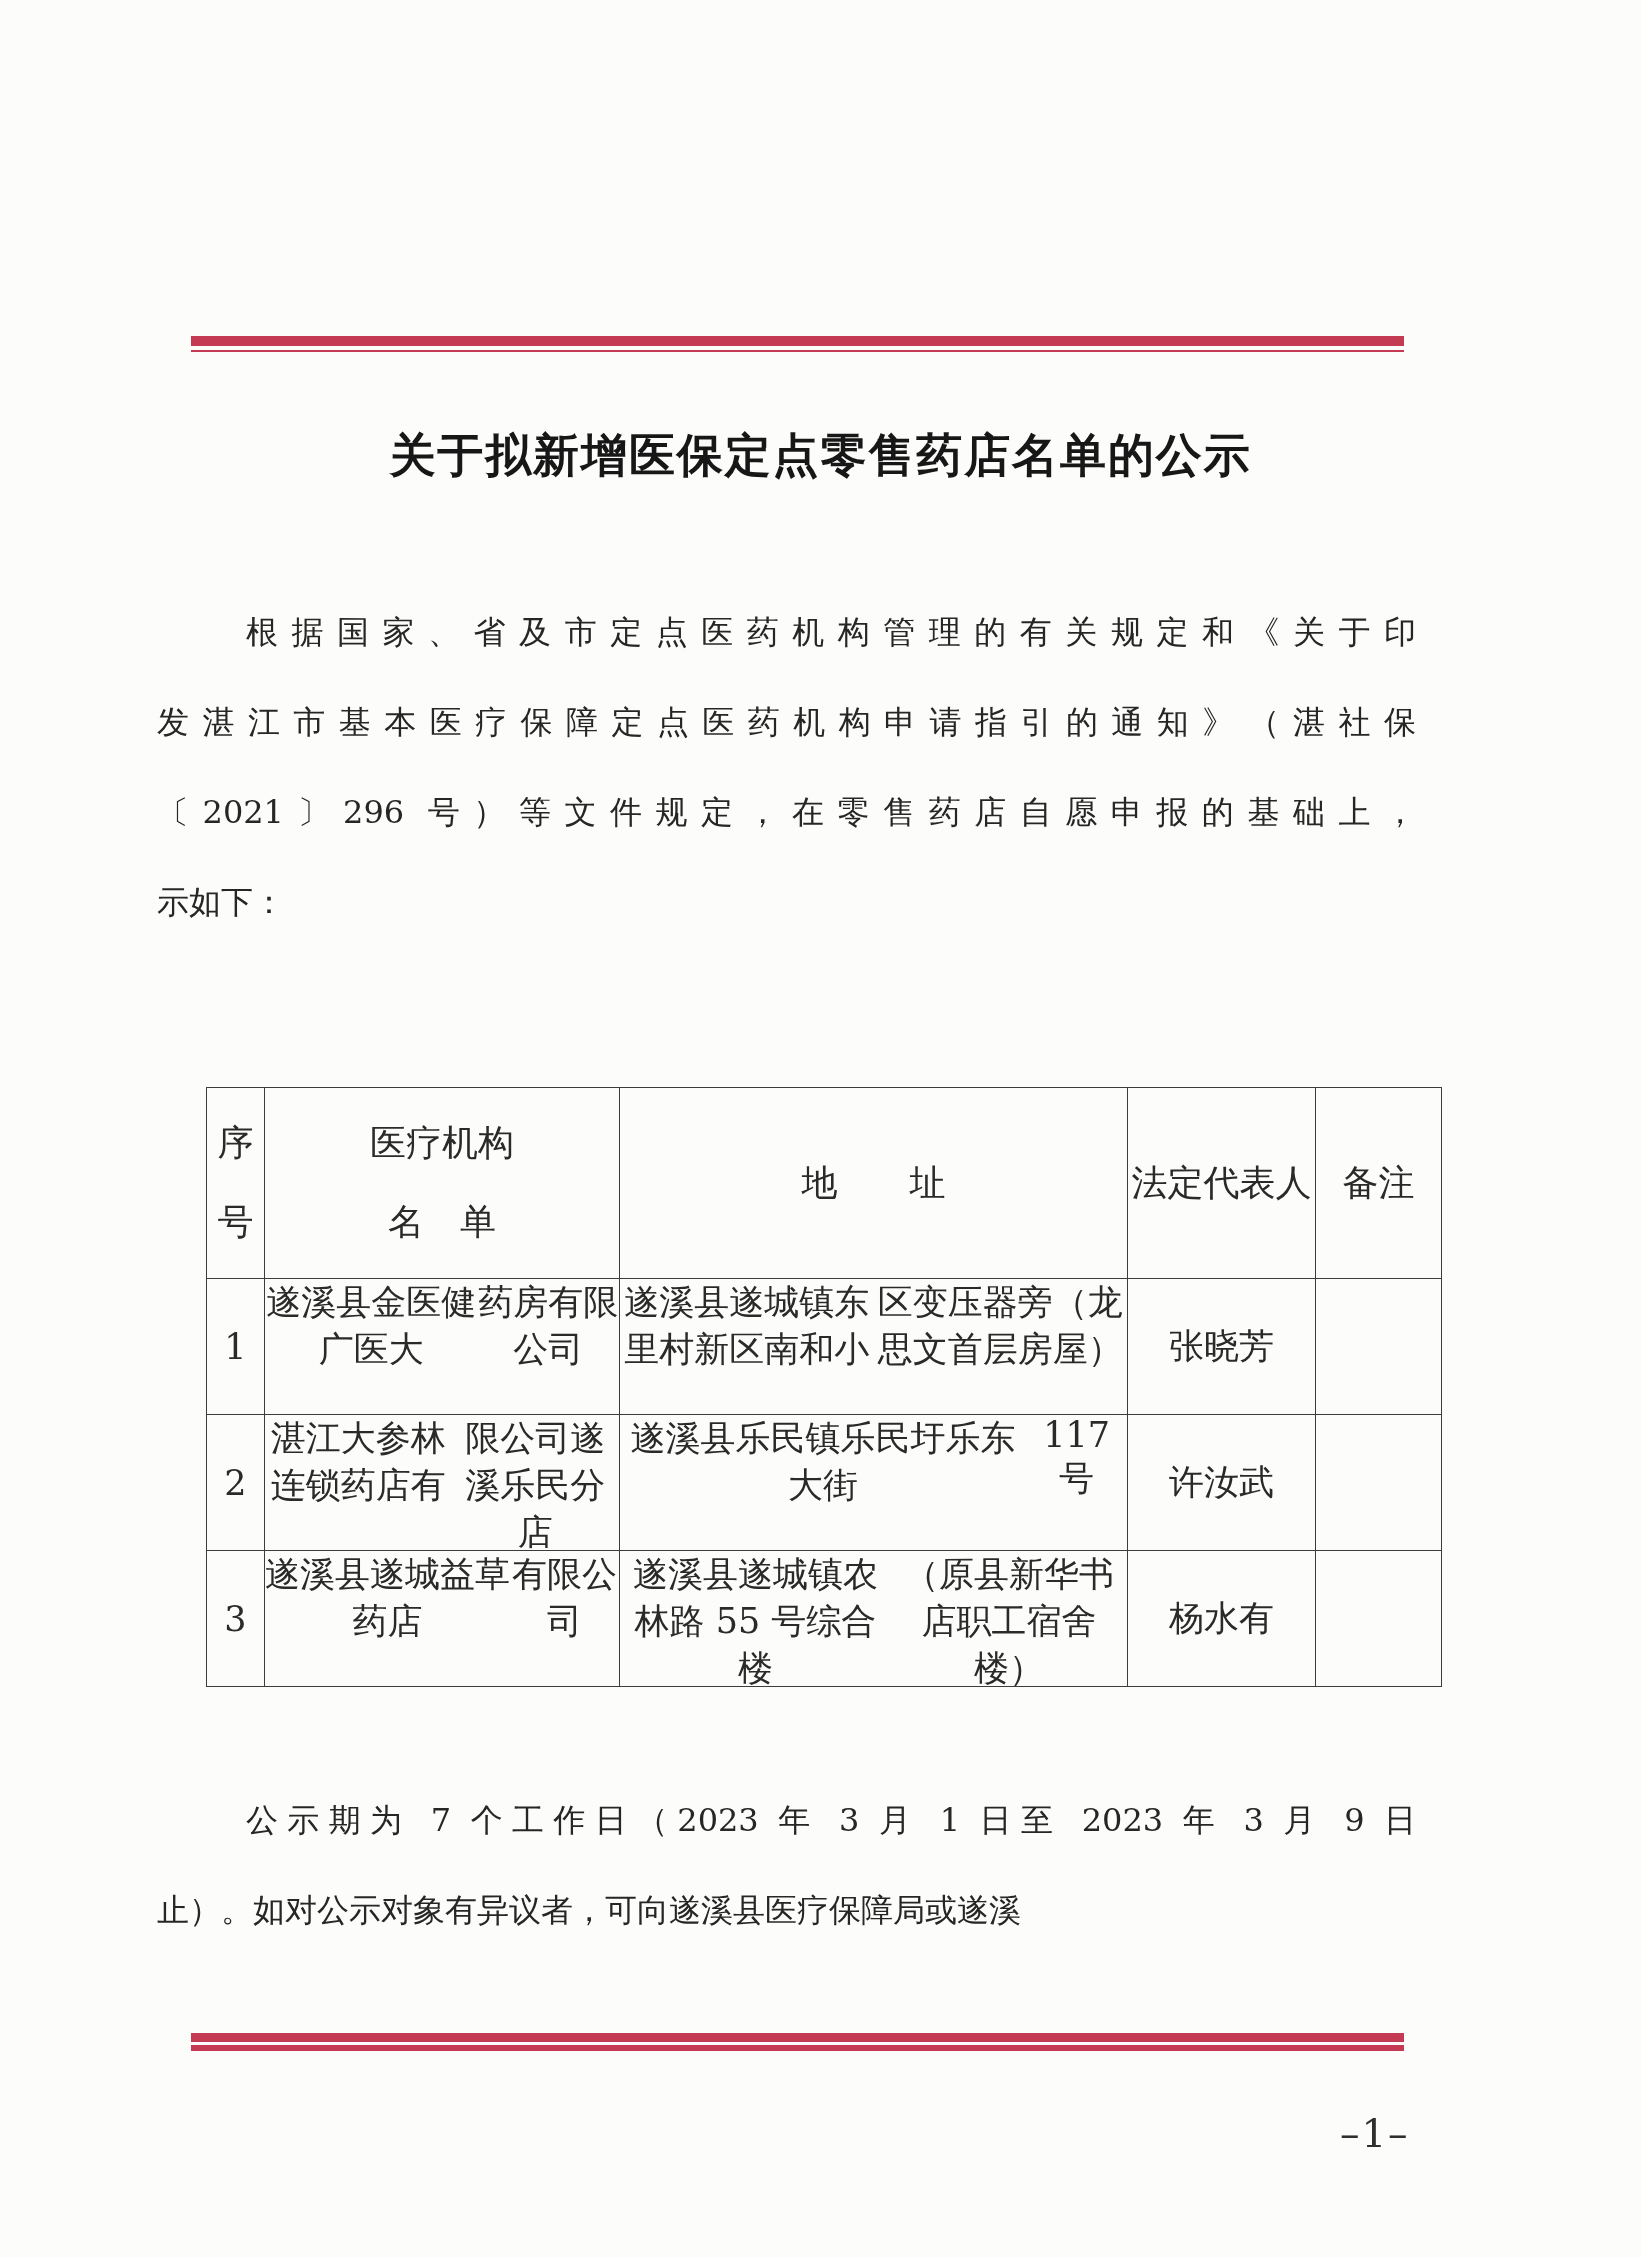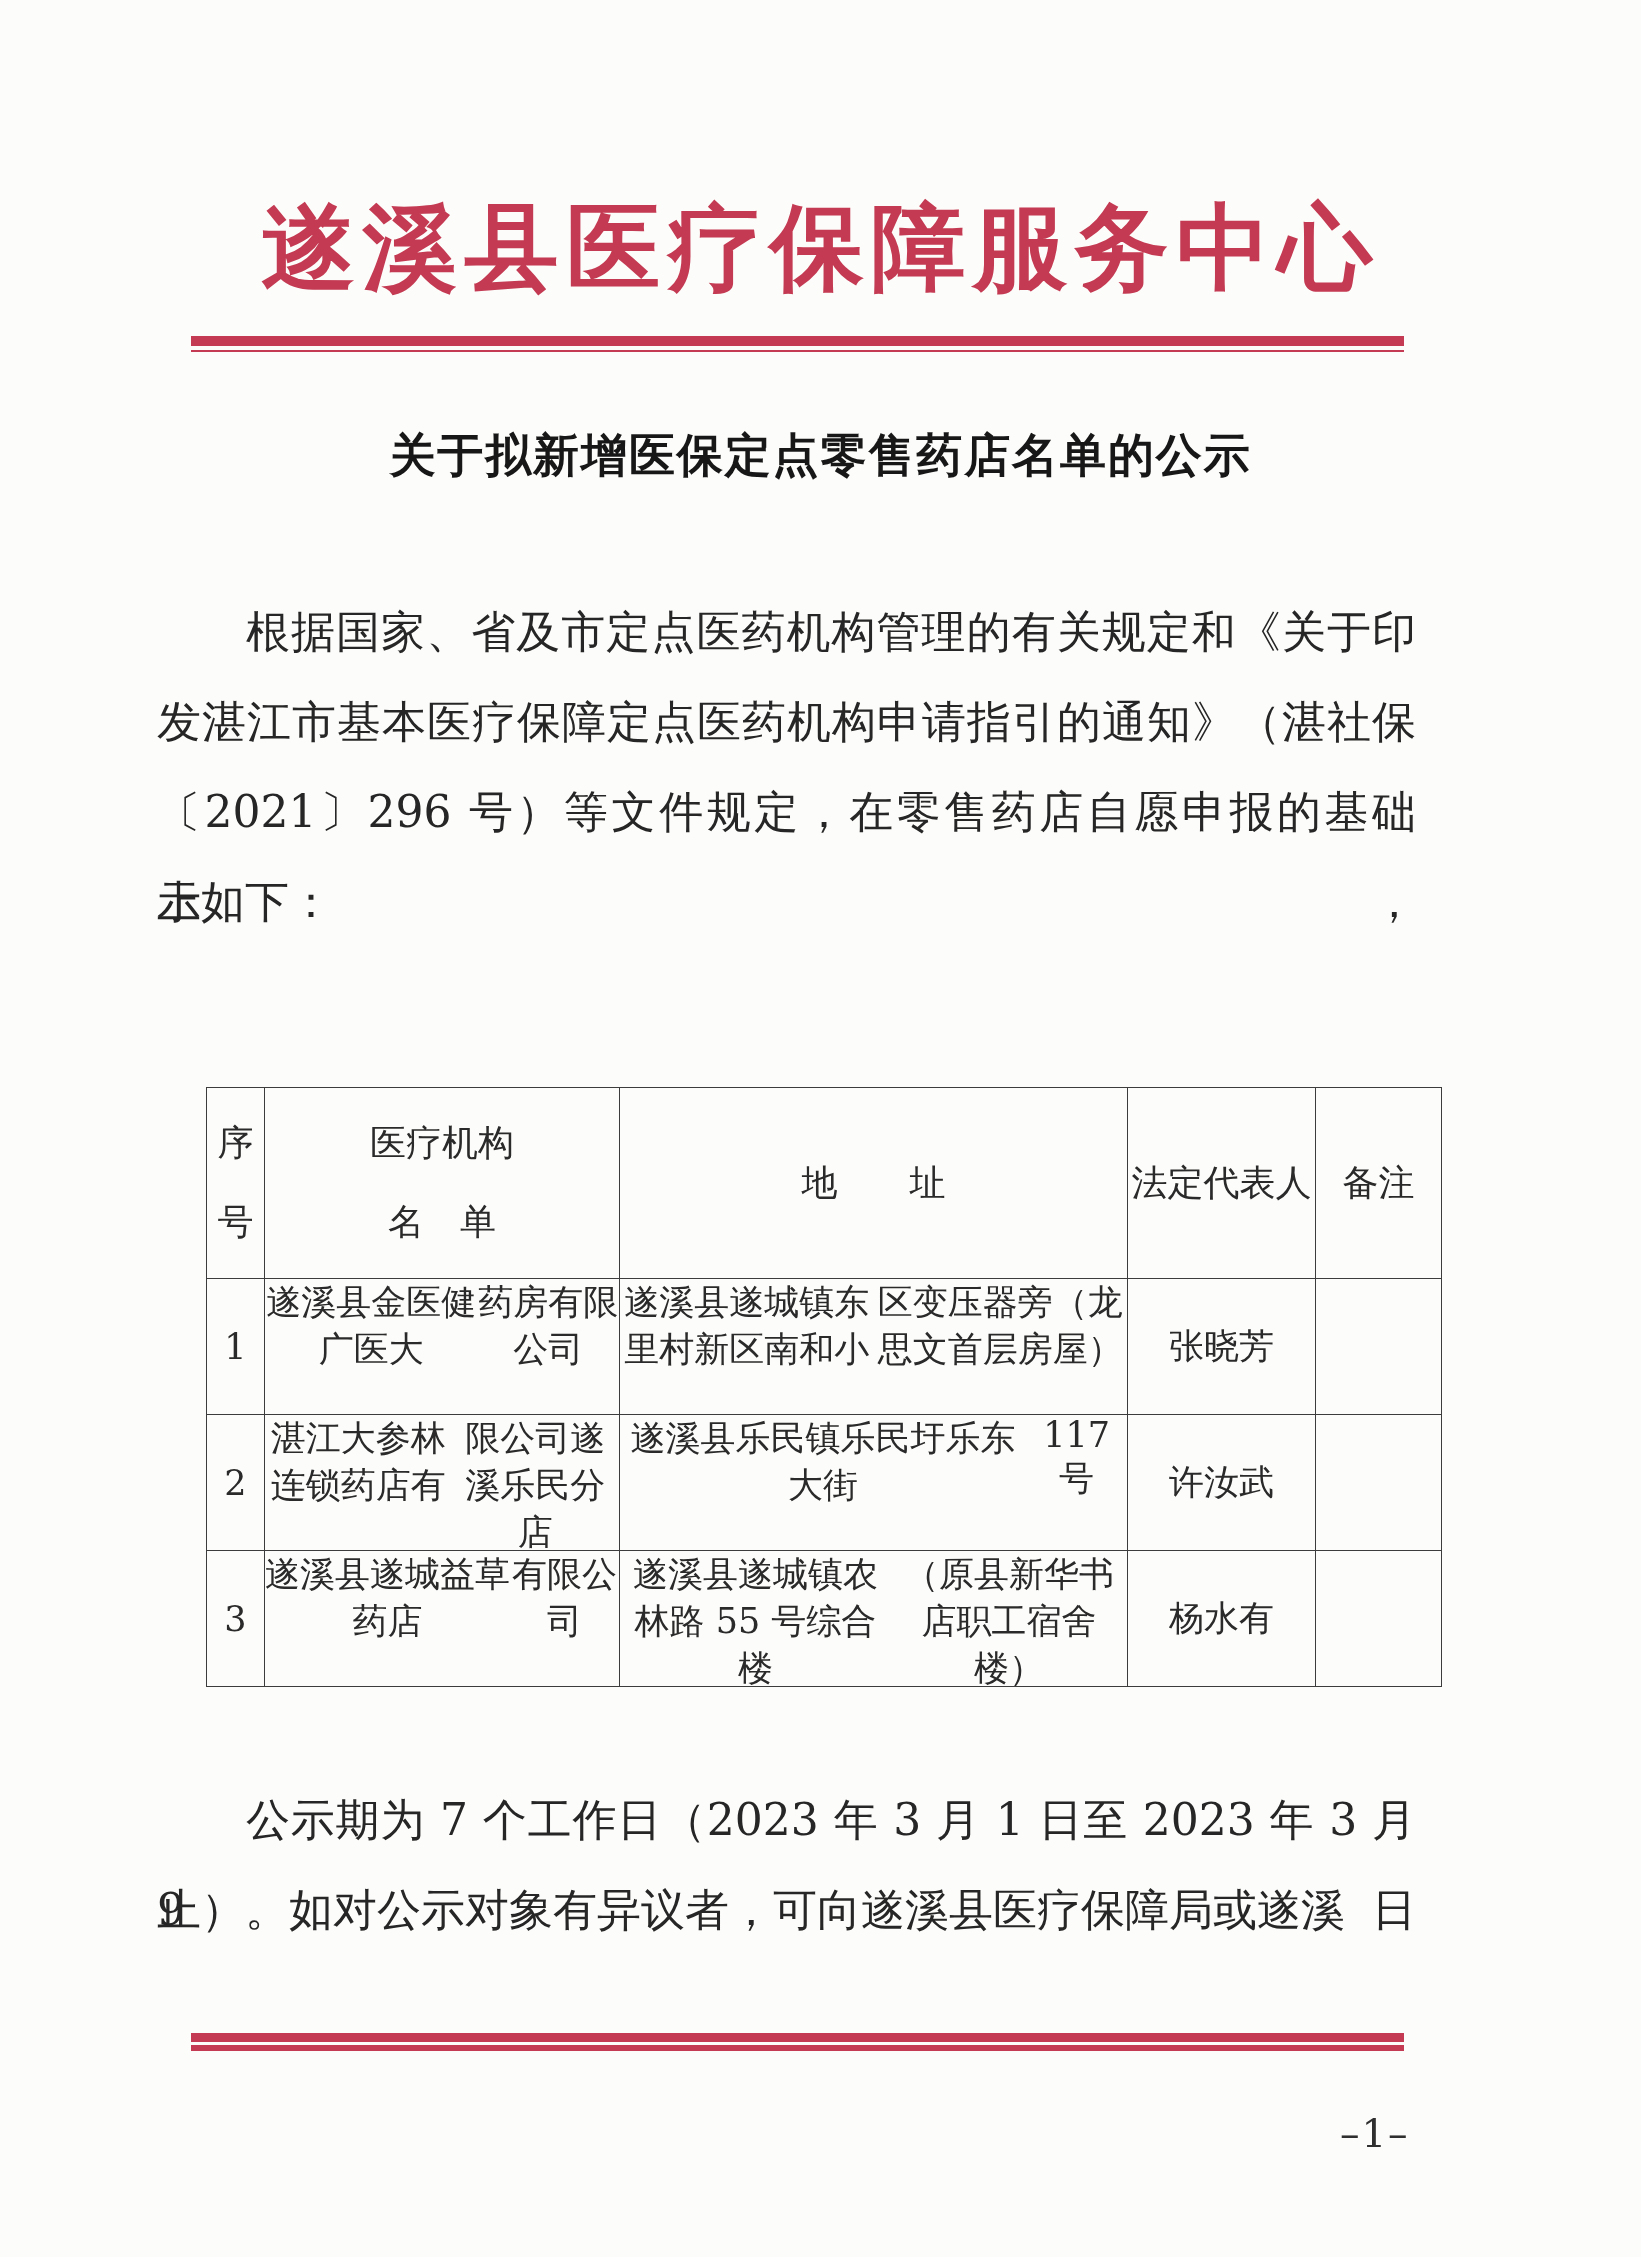--- a/index.html
+++ b/index.html
@@ -36,21 +36,21 @@
     position:absolute;left:0;top:425px;width:100%;
     text-align:center;
     font-size:46px;font-weight:700;
     letter-spacing:1.9px;
     color:#171717;
     white-space:nowrap;
   }
   
   .para{
     position:absolute;left:157px;width:1259px;
-    font-size:44px;
+    font-size:32px;
   }
   .para .line{
     line-height:90px;height:90px;
     text-align:justify;
     white-space:nowrap;
   }
   .para .line.fill{text-align-last:justify;-moz-text-align-last:justify;white-space:normal;}
   .para .line.indent{padding-left:89px;}
   .para .line.indent.fill{padding-left:0;text-indent:89px;}
   .intro{top:587px;}
@@ -82,21 +82,20 @@
     position:absolute;left:1340px;top:2111px;
     font-size:39px;color:#2f2f2f;
     letter-spacing:1.9px;
   }
 </style>
 </head>
 <body>
 
 <div class="page">
 
-  <div class="org-title">遂溪县医疗保障服务中心</div>
 
   <div class="rule rule-top">
     <div class="bar bar1"></div>
     <div class="gap"></div>
     <div class="bar bar2"></div>
   </div>
 
   <div class="doc-title">关于拟新增医保定点零售药店名单的公示</div>
 
   <div class="para intro">

